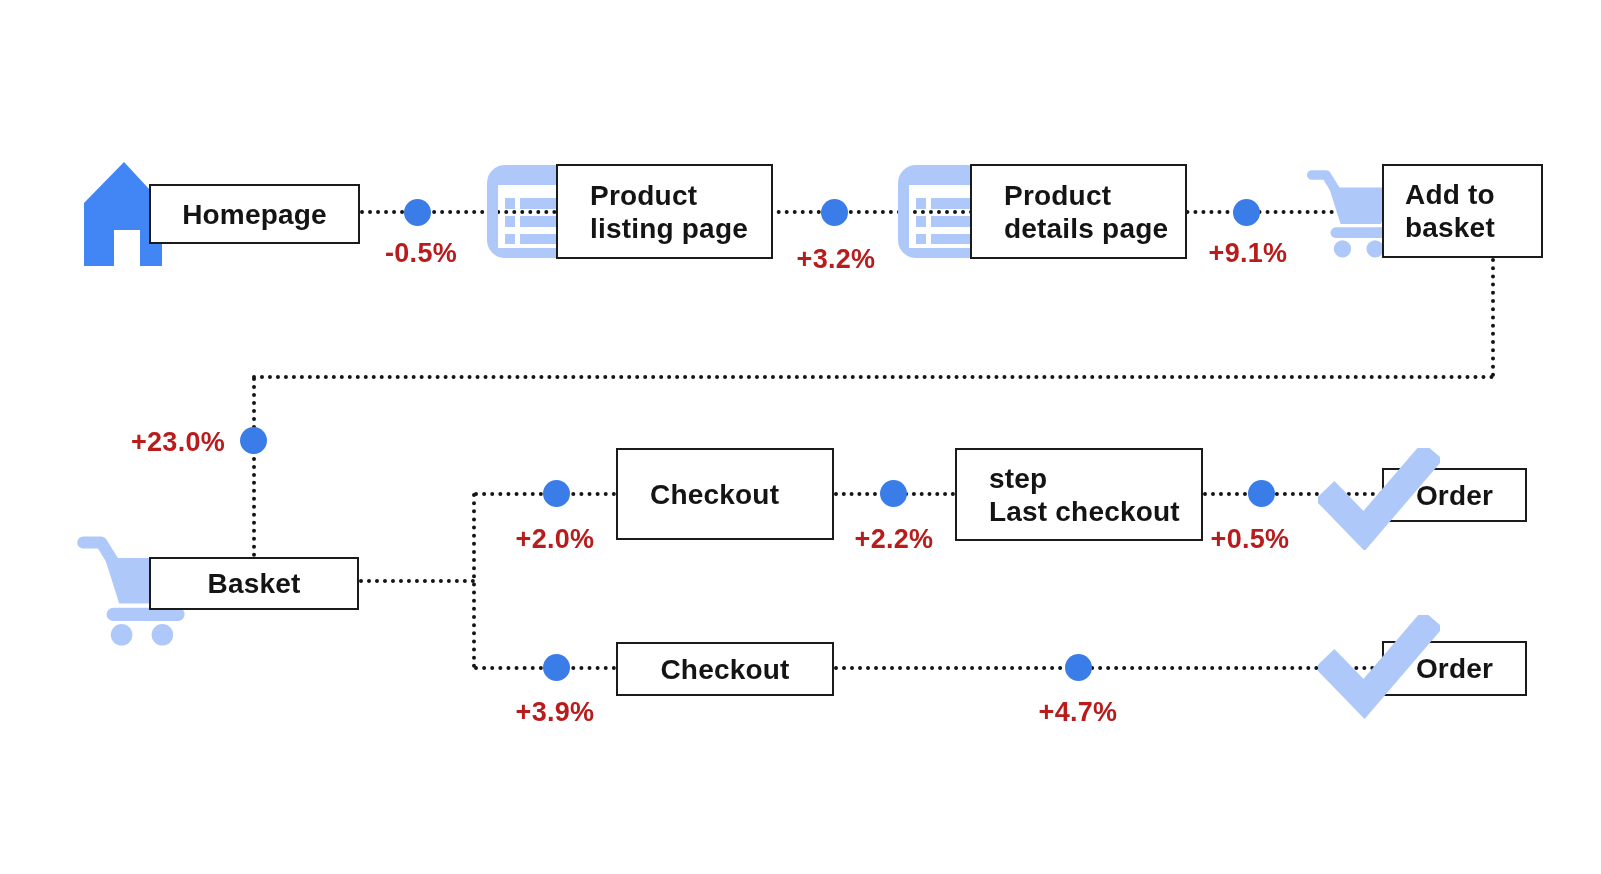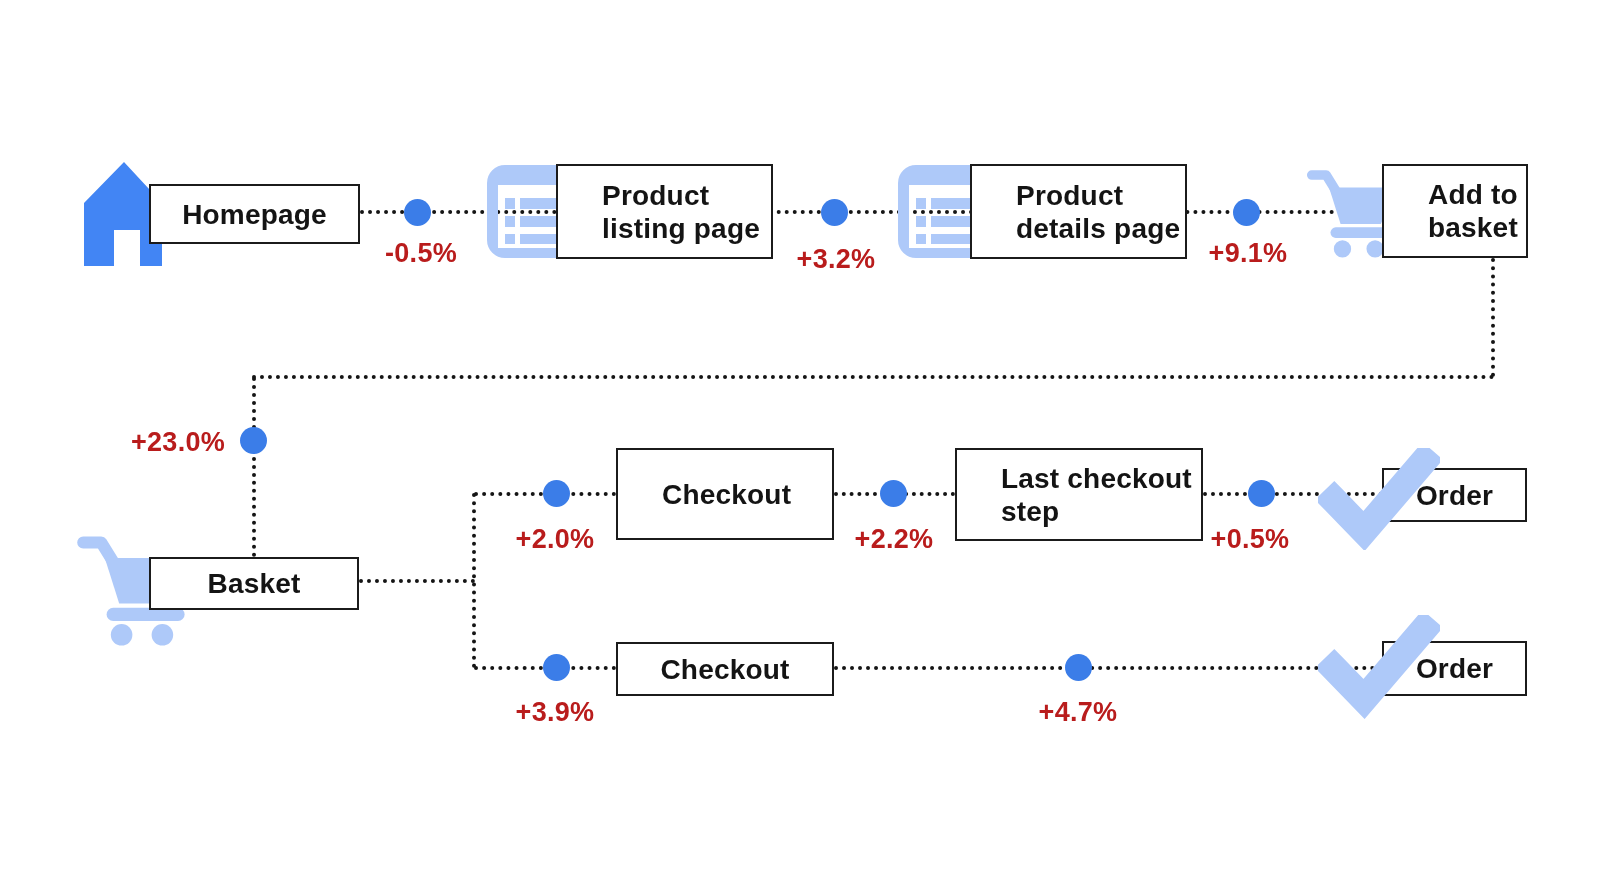--- a/index.html
+++ b/index.html
@@ -14,21 +14,21 @@
     position:absolute;
     background:#ffffff;
     border:2.5px solid #1b1b1b;
     box-sizing:border-box;
     display:flex;flex-direction:column;justify-content:center;
     color:#141414;
     font-weight:700;font-size:28px;line-height:33px;
     letter-spacing:0.2px;
     z-index:4;
   }
-  .box.pad{padding-left:44px;}
+  .box.pad{padding-left:32px;}
   .box.center{align-items:center;padding-left:0;}
   .hline{position:absolute;border-top:4px dotted #151515;z-index:1;}
   .vline{position:absolute;border-left:4px dotted #151515;z-index:1;}
   .dot{
     position:absolute;width:27px;height:27px;border-radius:50%;
     background:#3B7DE8;z-index:3;
   }
   .delta{
     position:absolute;transform:translateX(-50%);
     font-weight:700;font-size:27px;color:#b91c1c;
@@ -136,36 +136,36 @@
   <div class="box pad" style="left:556px;top:164px;width:217px;height:95px;">
     <span>Product</span>
     <span>listing page</span>
   </div>
 
   <div class="box pad" style="left:970px;top:164px;width:217px;height:95px;">
     <span>Product</span>
     <span>details page</span>
   </div>
 
-  <div class="box pad" style="left:1382px;top:164px;width:146px;height:94px;padding-left:44px;">
+  <div class="box pad" style="left:1382px;top:164px;width:161px;height:94px;padding-left:21px;">
     <span>Add to</span>
     <span>basket</span>
   </div>
 
   <div class="box center" style="left:149px;top:557px;width:210px;height:53px;">
     <span>Basket</span>
   </div>
 
   <div class="box pad" style="left:616px;top:448px;width:218px;height:92px;">
     <span>Checkout</span>
   </div>
 
   <div class="box pad" style="left:955px;top:448px;width:248px;height:93px;">
+    <span>step</span>
     <span>Last checkout</span>
-    <span>step</span>
   </div>
 
   <div class="box center" style="left:1382px;top:468px;width:145px;height:54px;">
     <span>Order</span>
   </div>
 
   <div class="box center" style="left:616px;top:642px;width:218px;height:54px;">
     <span>Checkout</span>
   </div>
 

